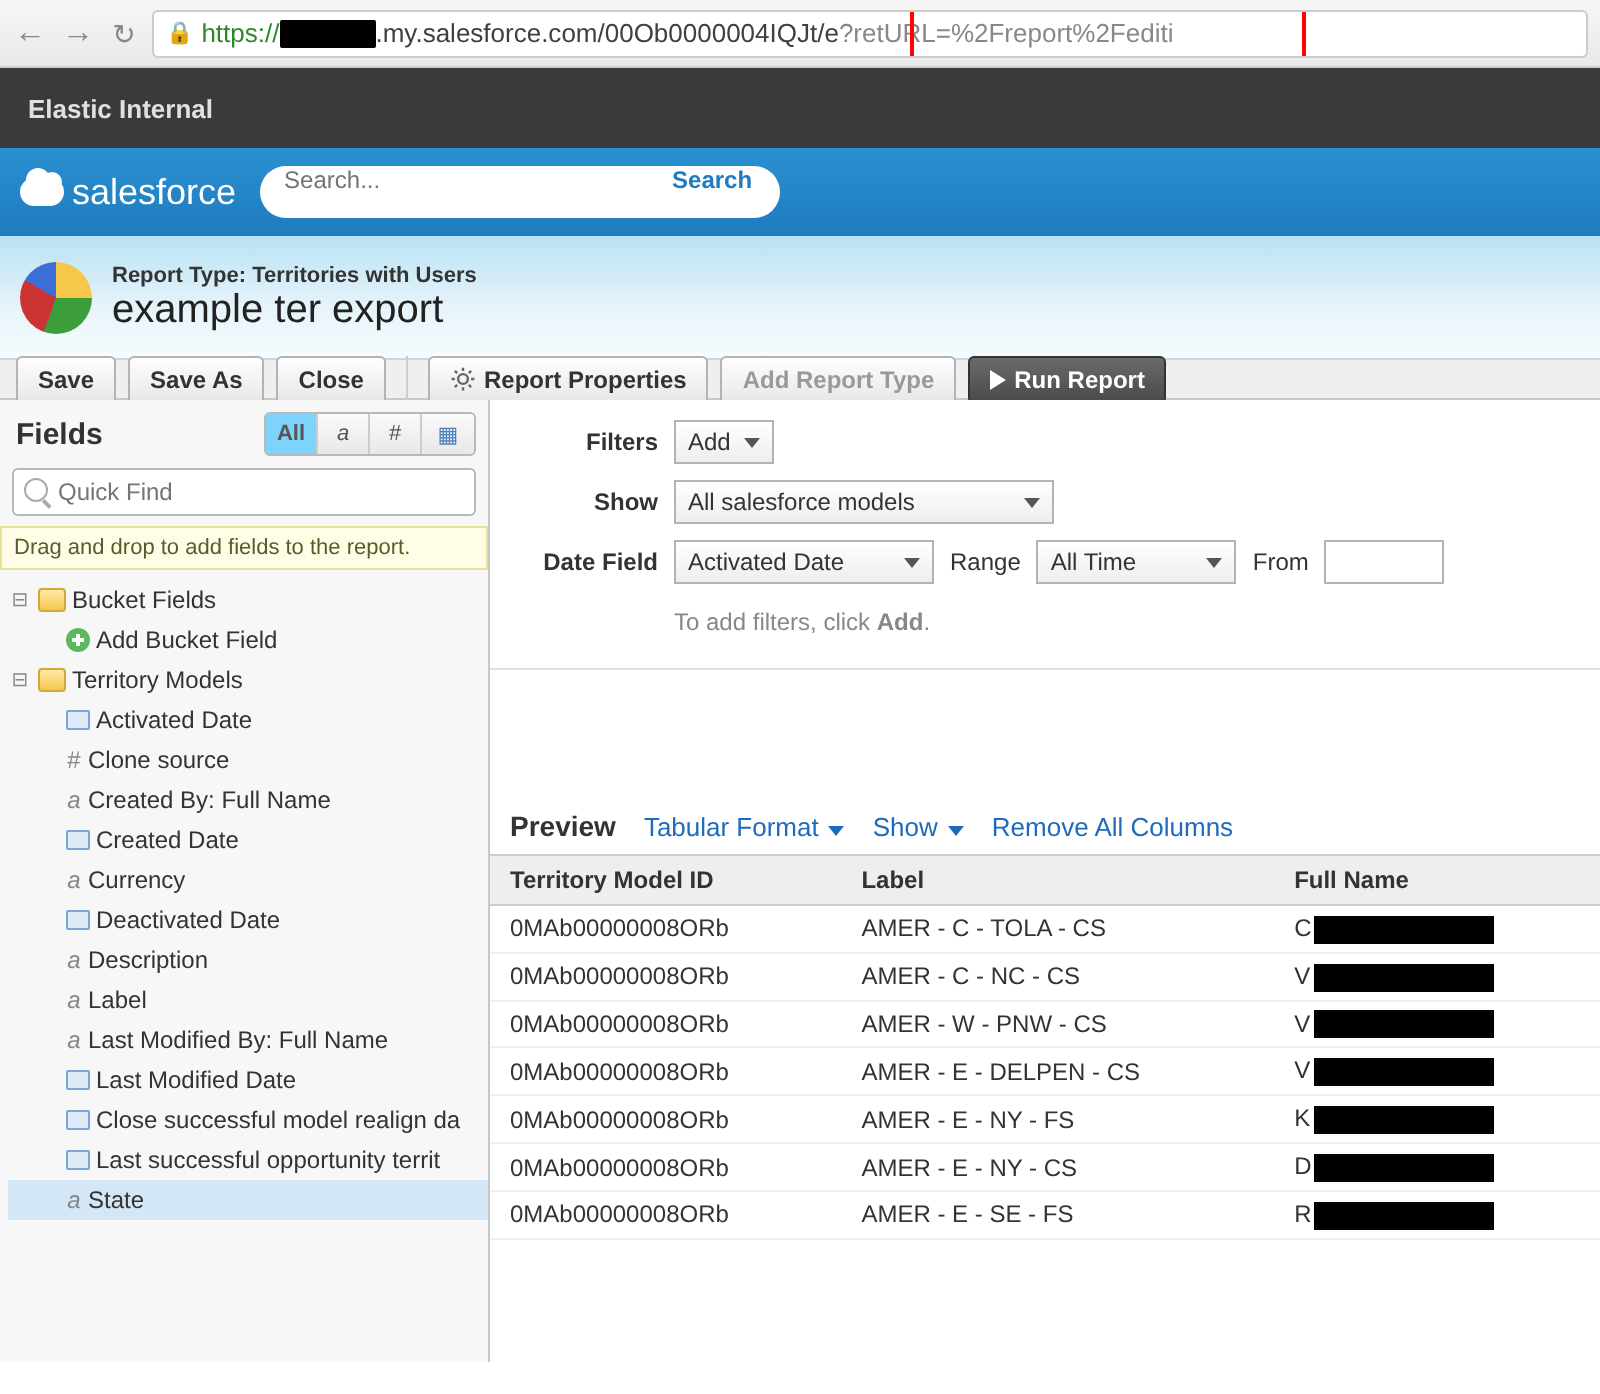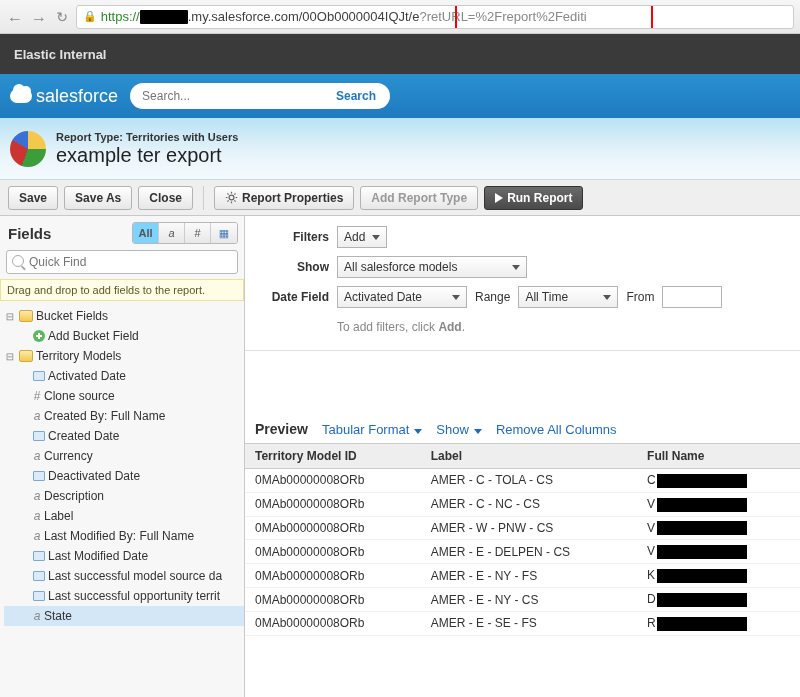--- a/index.html
+++ b/index.html
@@ -22,32 +22,32 @@
   
   .elastic-bar { background: #3a3a3a; color: #e0e0e0; height: 40px; display: flex; align-items: center; padding: 0 14px; font-size: 13px; font-weight: bold; }
   
   
   .sf-header { height: 44px; background: linear-gradient(#2a90d0,#1e7bbf); display: flex; align-items: center; padding: 0 10px; gap: 12px; }
   .sf-logo { color: #fff; font-size: 18px; display:flex; align-items:center; gap:4px; }
   .sf-cloud { width:22px; height:14px; background:#fff; border-radius:10px; position:relative; }
   .sf-cloud:before,.sf-cloud:after{content:"";position:absolute;background:#fff;border-radius:50%;}
   .sf-cloud:before{width:12px;height:12px;top:-5px;left:3px;}
   .sf-cloud:after{width:10px;height:10px;top:-3px;left:11px;}
-  .sf-search { flex:0 0 260px; height:26px; border-radius:13px; background:#fff; display:flex; align-items:center; padding:0 4px 0 12px; }
+  .sf-search { flex:0 0 260px; height:26px; border-radius:13px; background:#fff; display:flex; align-items:flex-start; padding:0 4px 0 12px; }
   .sf-search input { border:none; outline:none; flex:1; font-size:12px; color:#888; }
   .sf-search-btn { background:none;border:none;color:#1e7bbf;font-weight:bold;font-size:12px;padding:0 10px;cursor:pointer; }
   
   
   .report-band { height: 62px; background: linear-gradient(#b8e2f4,#e8f4fa 60%,#f5fbfe); border-bottom:1px solid #c6d8e2; display:flex; align-items:center; padding:0 10px; }
   .rb-icon { width:36px; height:36px; border-radius:50%; background: conic-gradient(#f5c84b 0 90deg,#3b9e3b 90deg 200deg,#c33 200deg 300deg,#3b6fd6 300deg 360deg); margin-right:10px; }
   .rb-text small { font-size:11px; font-weight:bold; color:#333; }
   .rb-text h1 { font-size:20px; font-weight:normal; color:#222; }
   
   
-  .toolbar { height: 36px; background:#efefef; border-bottom:1px solid #c8c8c8; display:flex; align-items:center; padding:0 8px; gap:6px; }
+  .toolbar { height: 20px; background:#efefef; border-bottom:1px solid #c8c8c8; display:flex; align-items:center; padding:0 8px; gap:6px; }
   .btn { height:24px; background:linear-gradient(#fefefe,#e7e7e7); border:1px solid #b3b3b3; border-radius:3px; padding:0 10px; font-size:12px; font-weight:bold; color:#333; cursor:pointer; display:inline-flex; align-items:center; gap:4px; }
   .btn.dark { background:linear-gradient(#6a6a6a,#4a4a4a); color:#fff; border-color:#333; }
   .btn.disabled { color:#999; }
   .tb-sep { width:1px; height:24px; background:#ccc; margin:0 4px; }
   .gear-icon { width:13px;height:13px;display:inline-block; }
   .play-icon { width:0;height:0;border-left:8px solid #fff;border-top:5px solid transparent;border-bottom:5px solid transparent; }
   
   
   .main { display:flex; height: 481px; }
   .left { width:245px; border-right:1px solid #c8c8c8; display:flex; flex-direction:column; background:#f7f7f7; }
@@ -240,21 +240,21 @@
           <span>Last Modified By: Full Name</span>
         </div>
         <div class="tree-row indent1">
           <span class="tw"></span>
           <span class="type-d"></span>
           <span>Last Modified Date</span>
         </div>
         <div class="tree-row indent1">
           <span class="tw"></span>
           <span class="type-d"></span>
-          <span>Last successful model source da</span>
+          <span>Close successful model realign da</span>
         </div>
         <div class="tree-row indent1">
           <span class="tw"></span>
           <span class="type-d"></span>
           <span>Last successful opportunity territ</span>
         </div>
         <div class="tree-row indent1 selected">
           <span class="tw"></span>
           <span class="type-a">a</span>
           <span>State</span>

